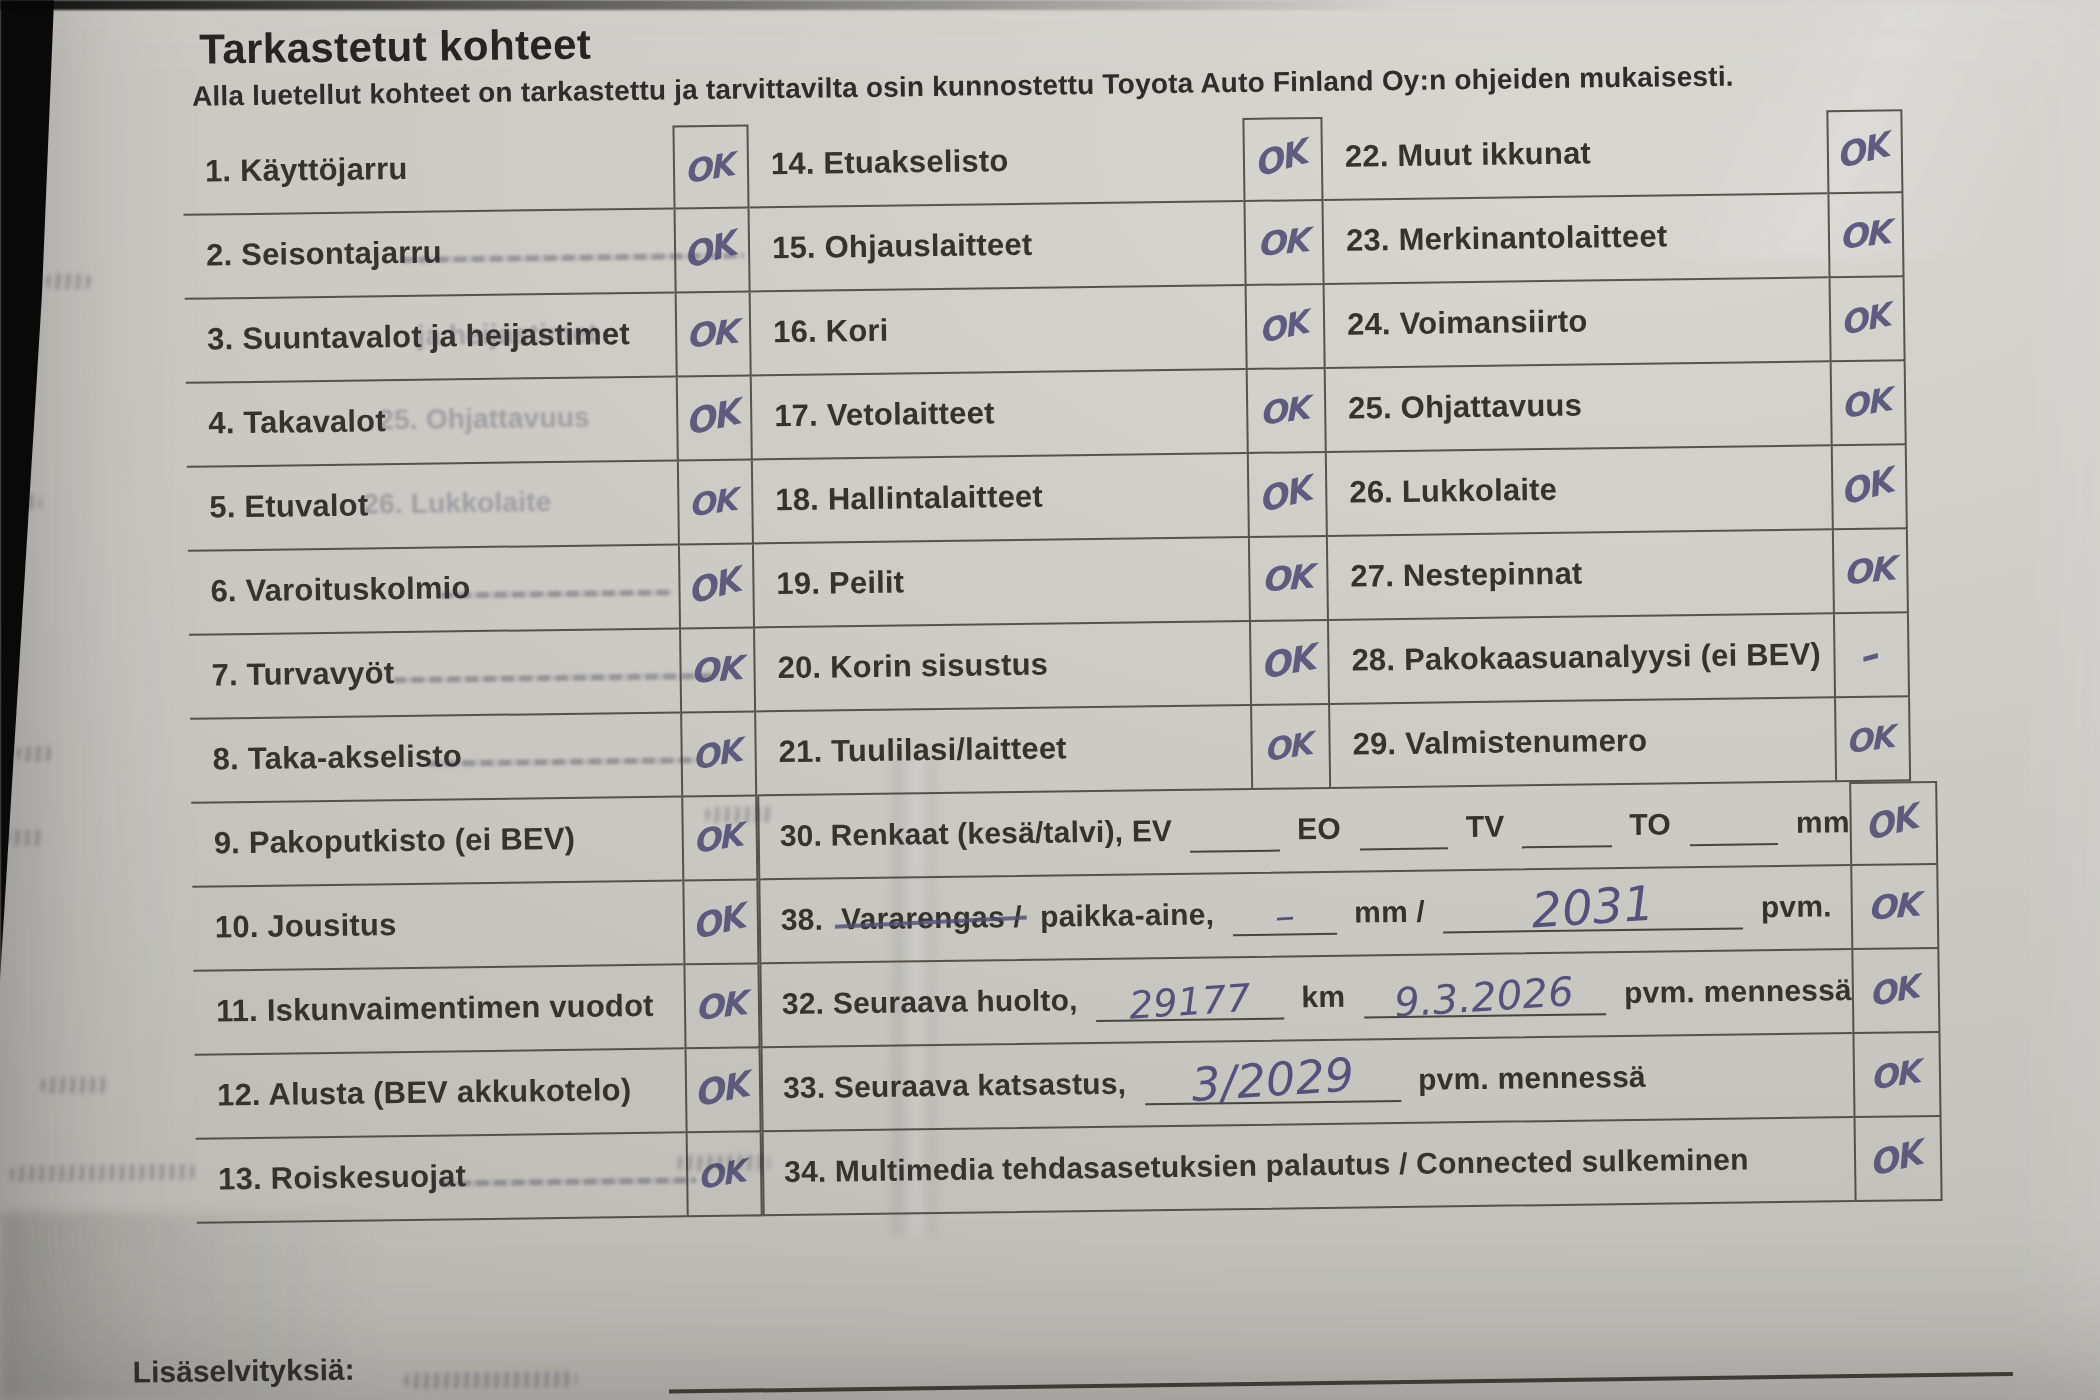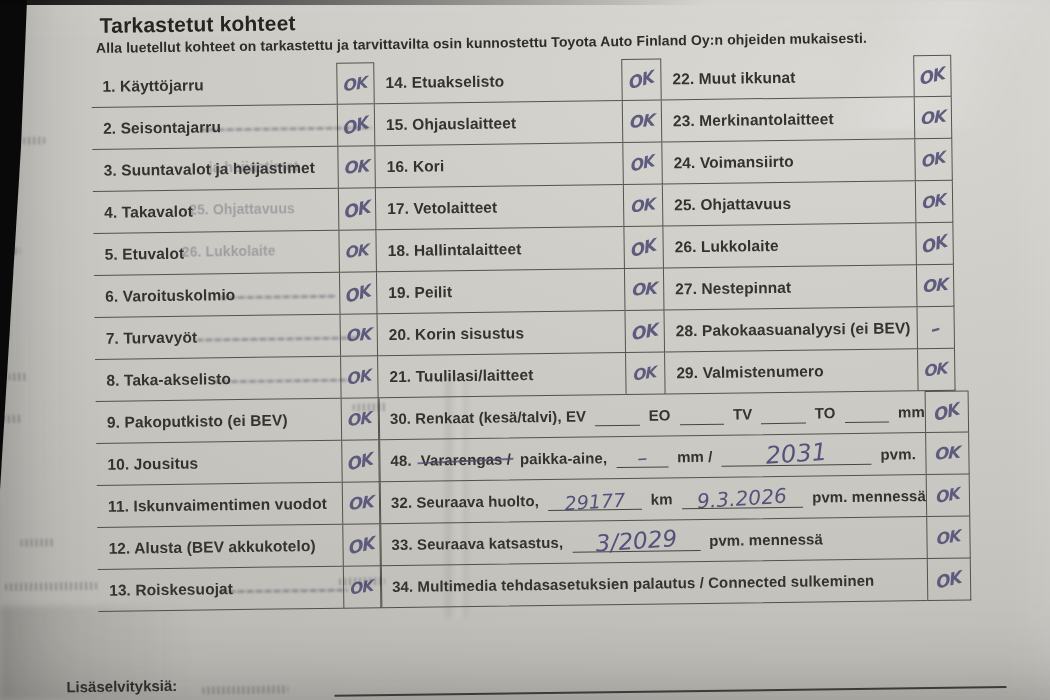--- a/index.html
+++ b/index.html
@@ -260,21 +260,21 @@
             <span class="print">TO</span>
             <span class="blank" style="width: 46px;"></span>
             <span class="print">mm</span>
           </div>
           <div class="cell chk first" style="width: 44px; flex: 0 0 44px;">
             <span class="okmark" style="font-size: 17px; transform: rotate(-14deg) skewX(-8deg);">OK</span>
           </div>
         </div>
         <div class="row">
           <div class="cell lbl wlbl" style="width: 546px; flex: 0 0 546px; padding-left: 10px;">
-            <span class="print">48.</span>
+            <span class="print">38.</span>
             <span class="print strike">Vararengas /</span>
             <span class="print">paikka-aine,</span>
             <span class="blank" style="width: 52px;">
               <span class="hand" style="font-size: 20px;">–</span>
             </span>
             <span class="print">mm /</span>
             <span class="blank" style="width: 150px;">
               <span class="hand" style="font-size: 24px;">2031</span>
             </span>
             <span class="print">pvm.</span>

